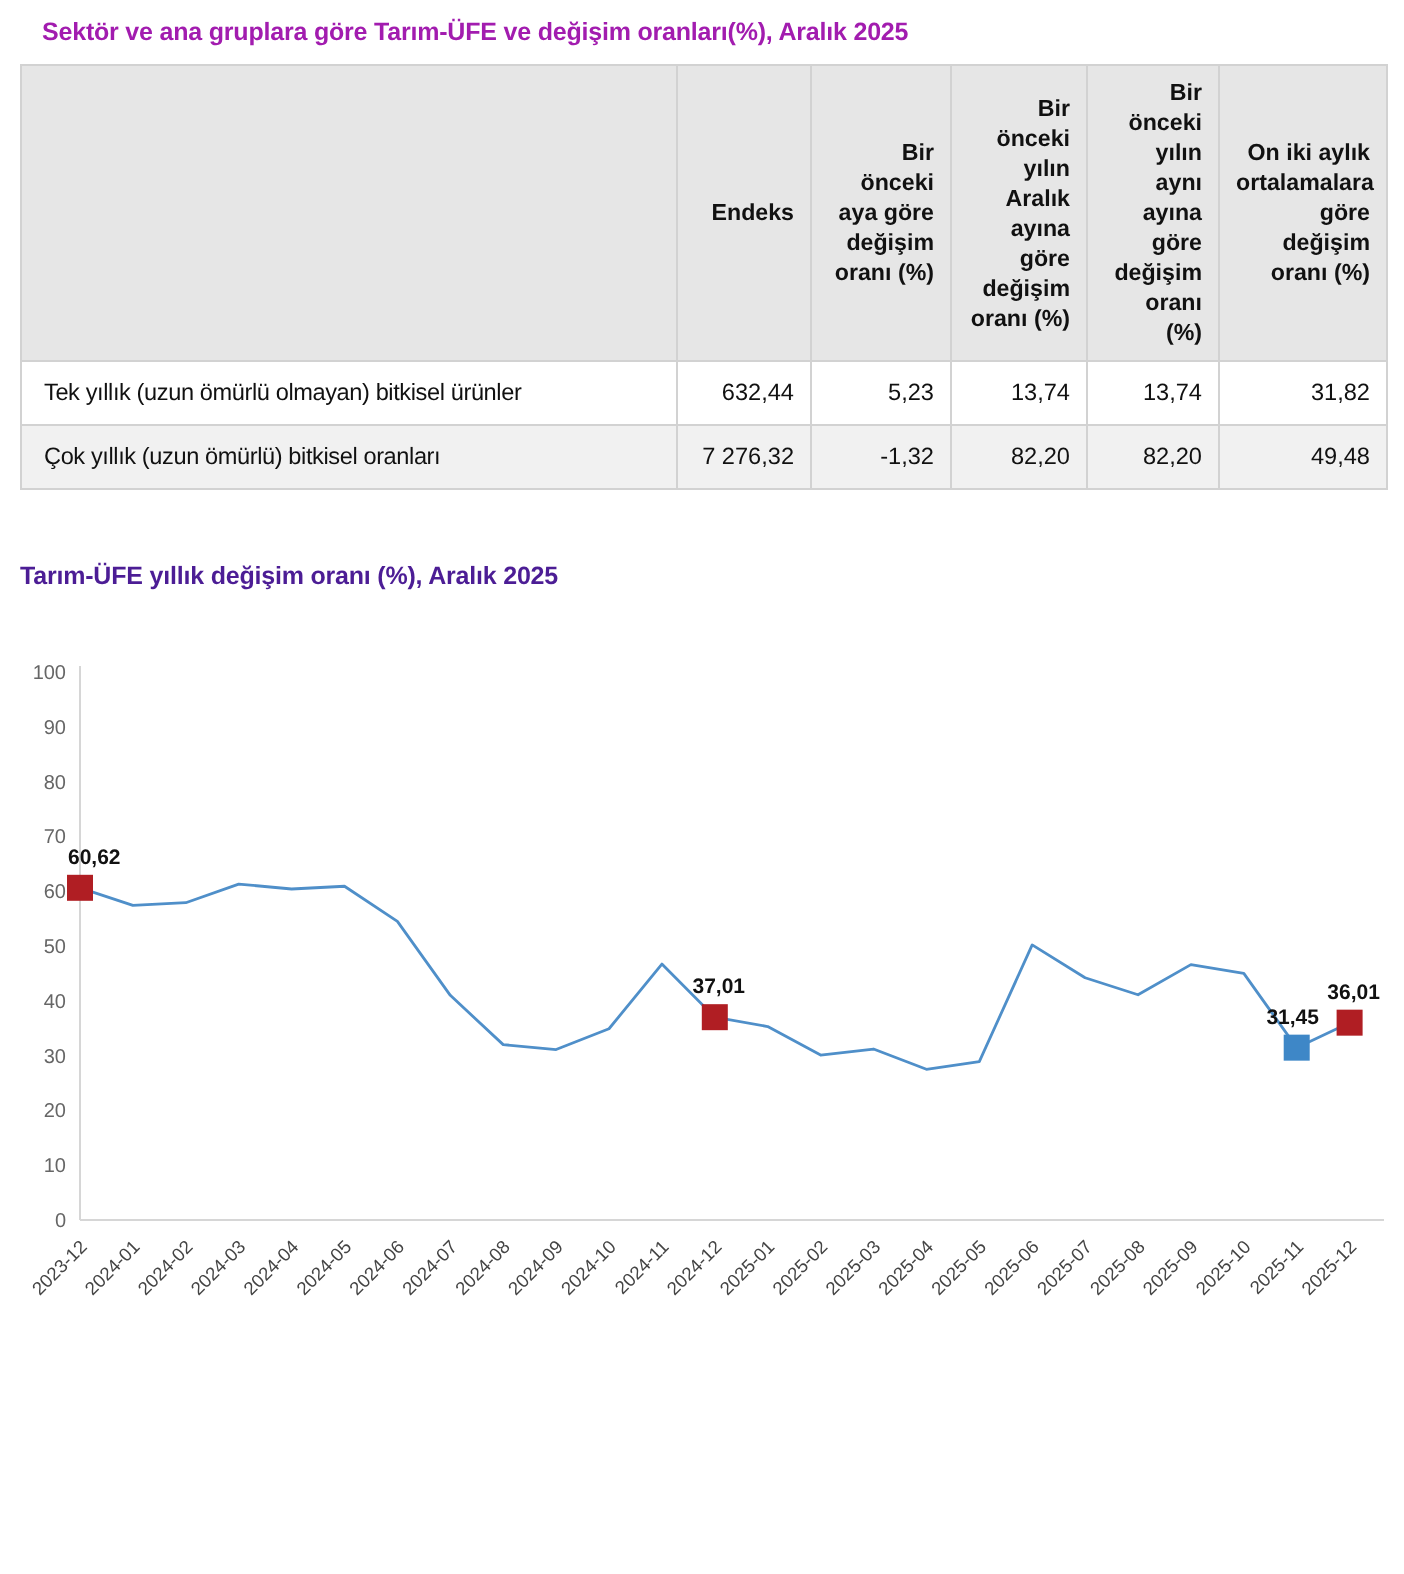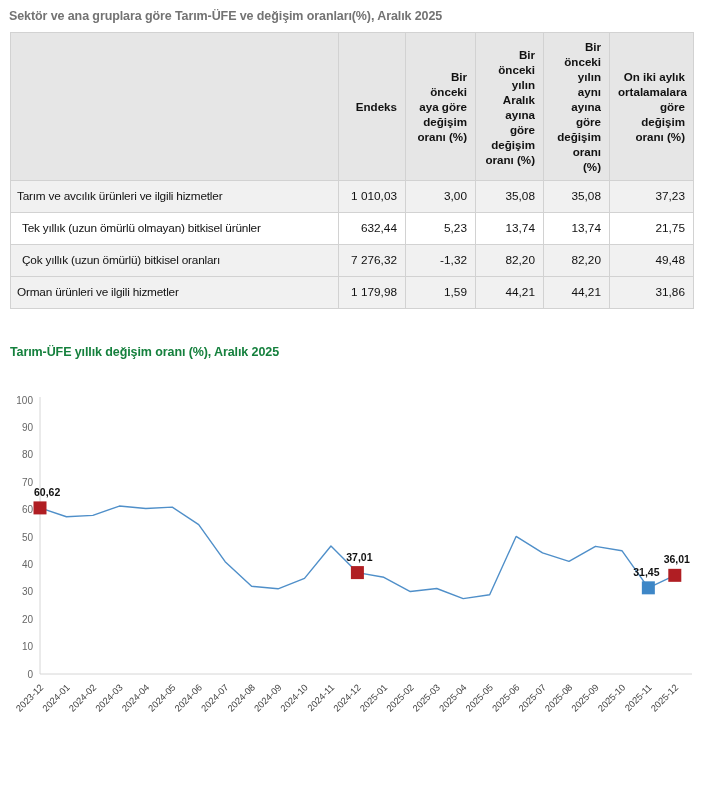--- a/index.html
+++ b/index.html
@@ -2,22 +2,22 @@
 <html><head>
 <meta charset="utf-8">
 <style>
   html,body{margin:0;padding:0;}
   body{
     width:702px;height:787px;background:#ffffff;
     font-family:"Liberation Sans",sans-serif;color:#1a1a1a;
     overflow:hidden;
   }
   .report-title{
-    font-weight:bold;font-size:12.5px;color:#737373;
-    padding:9px 0 0 9px;letter-spacing:-0.1px;
+    font-weight:bold;font-size:12.5px;color:#a21caf;
+    padding:9px 0 0 9px;letter-spacing:-0.1px;margin-left:12px;
   }
   table.ppi-table{
     border-collapse:collapse;table-layout:fixed;
     width:683px;margin:9px 0 0 10px;
   }
   .ppi-table th,.ppi-table td{border:1px solid #d2d2d2;}
   .ppi-table thead th{
     background:#e6e6e6;font-weight:bold;font-size:11.6px;
     text-align:right;vertical-align:middle;
     padding:6px 8px;white-space:pre-line;line-height:15px;color:#111;
@@ -25,21 +25,21 @@
   .ppi-table td{
     font-size:11.8px;line-height:15px;height:27px;
     padding:2px 8px;background:#ffffff;color:#111;
   }
   .ppi-table td.lbl{text-align:justify;padding-left:6px;letter-spacing:-0.2px;}
   .ppi-table td.ind{padding-left:11px;}
   .ppi-table td.num{text-align:right;white-space:nowrap;}
   .ppi-table tr.zebra td{background:#f1f1f1;}
   .ppi-table tr.boldrow td{font-weight:bold;}
   .chart-title{
-    font-weight:bold;font-size:12.5px;color:#15803d;
+    font-weight:bold;font-size:12.5px;color:#4c1d95;
     margin:36px 0 0 10px;letter-spacing:-0.1px;
   }
   .chart-wrap{margin-top:25px;}
   .chart-wrap svg{display:block;}
   .ytick{font-size:10px;fill:#666;font-family:"Liberation Sans",sans-serif;}
   .xtick{font-size:9.3px;fill:#444;font-family:"Liberation Sans",sans-serif;}
   .pt-label{font-size:10.5px;font-weight:bold;fill:#111;font-family:"Liberation Sans",sans-serif;}
 </style>
 </head>
 <body>
@@ -75,51 +75,35 @@
 değişim
 oranı (%)</th>
       <th>On iki aylık
 ortalamalara
 göre
 değişim
 oranı (%)</th>
     </tr>
   </thead>
   <tbody>
-      <tr class="zebra">
-        <td class="lbl">Tarım ve avcılık ürünleri ve ilgili hizmetler</td>
-        <td class="num">1 010,03</td>
-        <td class="num">3,00</td>
-        <td class="num">35,08</td>
-        <td class="num">35,08</td>
-        <td class="num">37,23</td>
-      </tr>
       <tr>
         <td class="lbl ind">Tek yıllık (uzun ömürlü olmayan) bitkisel ürünler</td>
         <td class="num">632,44</td>
         <td class="num">5,23</td>
         <td class="num">13,74</td>
         <td class="num">13,74</td>
-        <td class="num">21,75</td>
+        <td class="num">31,82</td>
       </tr>
       <tr class="zebra">
         <td class="lbl ind">Çok yıllık (uzun ömürlü) bitkisel oranları</td>
         <td class="num">7 276,32</td>
         <td class="num">-1,32</td>
         <td class="num">82,20</td>
         <td class="num">82,20</td>
         <td class="num">49,48</td>
-      </tr>
-      <tr class="zebra">
-        <td class="lbl">Orman ürünleri ve ilgili hizmetler</td>
-        <td class="num">1 179,98</td>
-        <td class="num">1,59</td>
-        <td class="num">44,21</td>
-        <td class="num">44,21</td>
-        <td class="num">31,86</td>
       </tr>
     </tbody>
 </table>
 
 <div class="chart-title">Tarım-ÜFE yıllık değişim oranı (%), Aralık 2025</div>
 
 <div class="chart-wrap">
   <svg width="702" height="360" viewBox="0 0 702 360">
       <line x1="40" y1="13" x2="40" y2="290" stroke="#d6d6d6" stroke-width="1"></line>
       <line x1="40" y1="290" x2="692" y2="290" stroke="#d6d6d6" stroke-width="1"></line>

